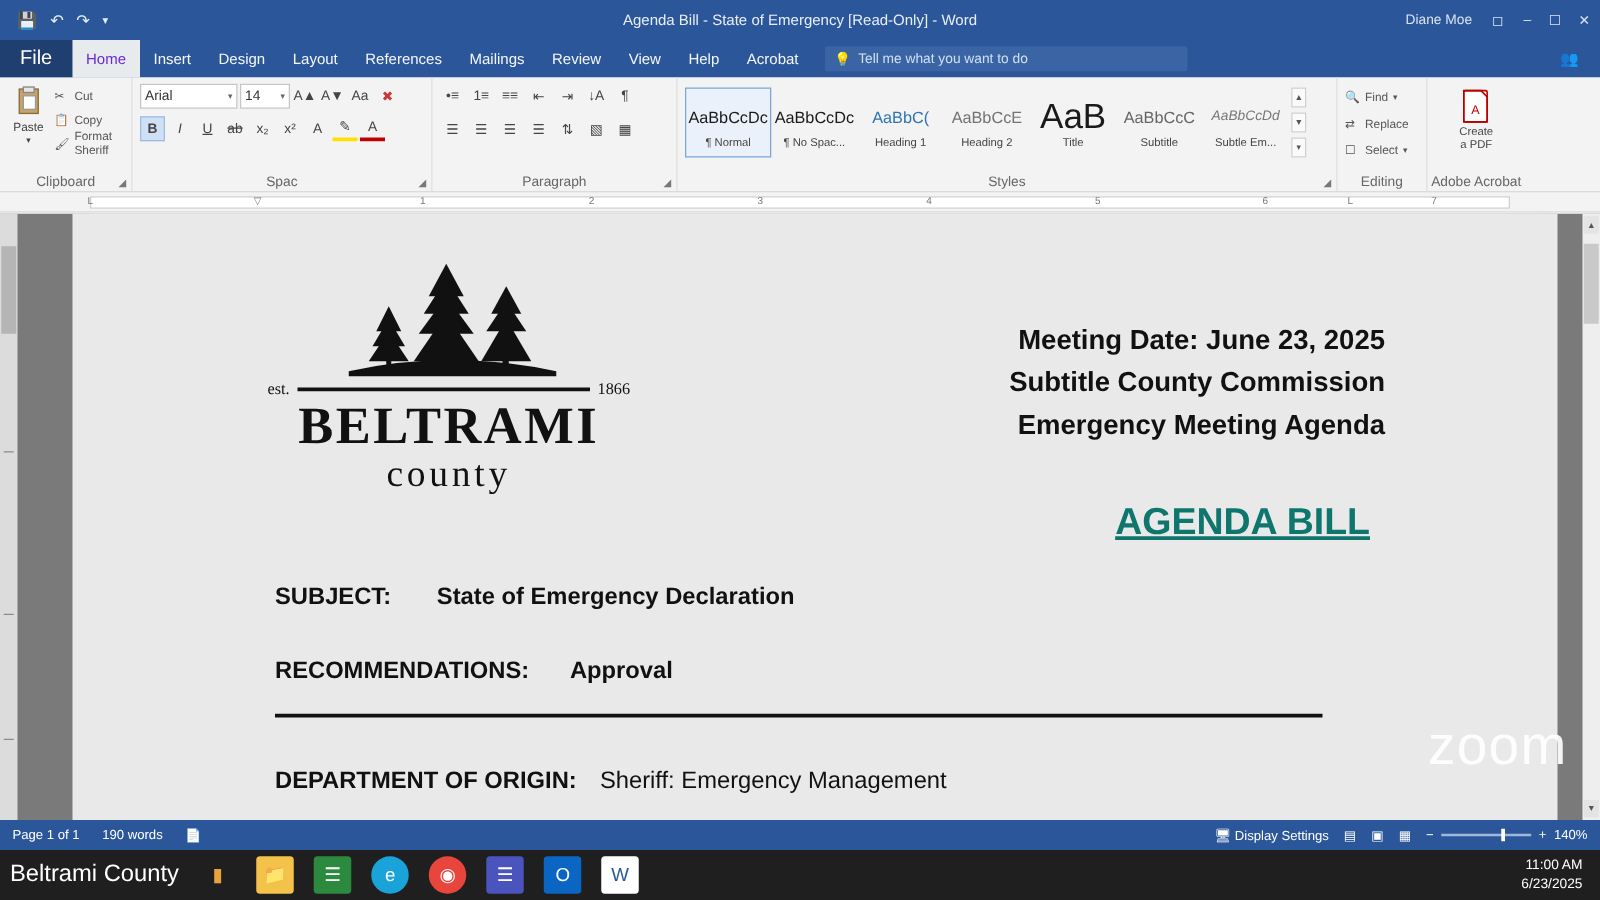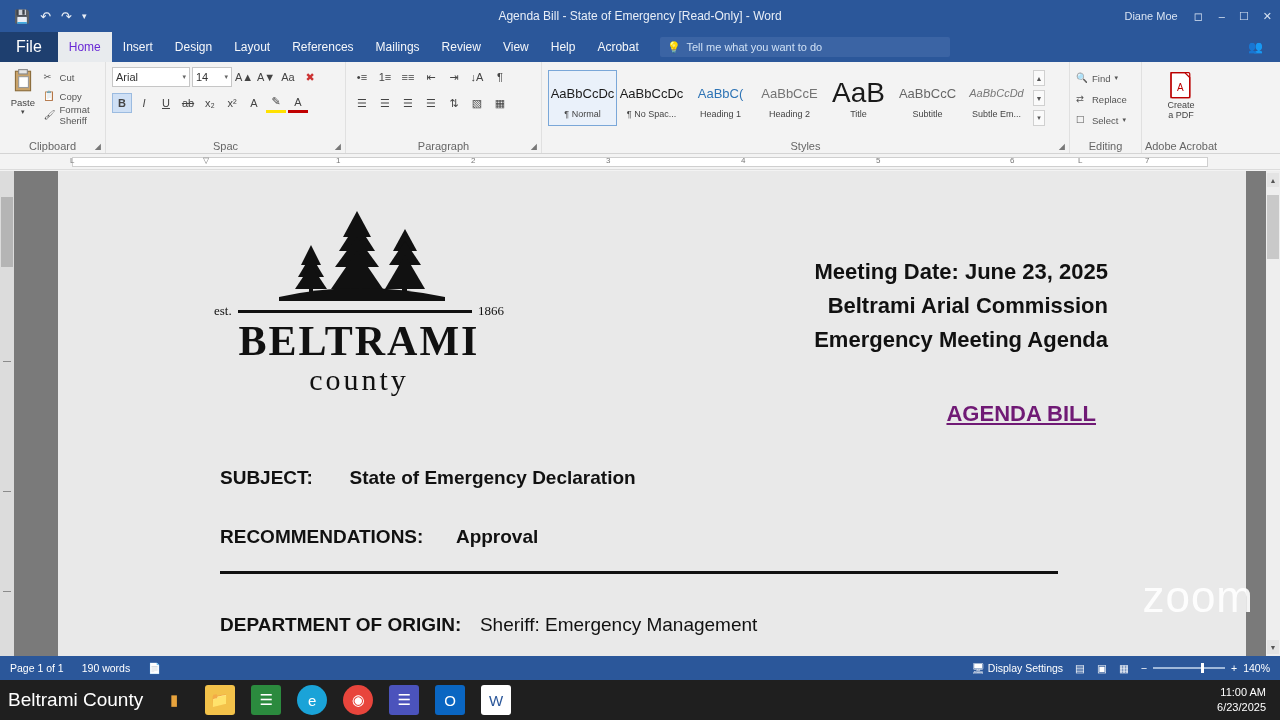--- a/index.html
+++ b/index.html
@@ -121,22 +121,22 @@
   .estline { display: flex; align-items: center; justify-content: center; gap: 6px;
              font-size: 13px; font-family: "Liberation Serif", serif; margin-top: -4px; }
   .estline .bar { flex: 1; height: 3px; background: #111; }
   .beltrami { font-family: "Liberation Serif", serif; font-weight: 700; font-size: 42px;
               letter-spacing: 2px; line-height: 1.05; }
   .county { font-family: "Liberation Serif", serif; font-size: 30px; letter-spacing: 3px; }
 
   .meetinfo { position: absolute; right: 124px; top: 84px; text-align: right;
               font-size: 22px; font-weight: 700; color: #111; line-height: 1.55;
               font-family: "Liberation Sans", sans-serif; }
-  .agendabill { position: absolute; right: 136px; top: 230px; font-size: 22px; font-weight: 700;
-                text-decoration: underline; color: #701a75; }
+  .agendabill { position: absolute; right: 136px; top: 230px; font-size: 30px; font-weight: 700;
+                text-decoration: underline; color: #0f766e; }
 
   .field { position: absolute; left: 148px; color: #111; font-weight: 700; font-size: 19px; }
   .field .val { font-weight: 700; }
   .field.lightval .val { font-weight: 600; }
   .hr-rule { position: absolute; left: 148px; right: 174px; height: 3px; background: #111; }
 
   
   .statusbar {
     position: absolute; left: 0; bottom: 0; width: 100%; height: 24px; background: #2b579a;
     color: #fff; font-size: 10.5px; display: flex; align-items: center; padding: 0 10px; gap: 18px;
@@ -431,21 +431,21 @@
               <span>est.</span>
               <span class="bar"></span>
               <span>1866</span>
             </div>
             <div class="beltrami">BELTRAMI</div>
             <div class="county">county</div>
           </div>
 
           <div class="meetinfo">
             <div>Meeting Date: June 23, 2025</div>
-            <div>Beltrami Arial Commission</div>
+            <div>Subtitle County Commission</div>
             <div>Emergency Meeting Agenda</div>
           </div>
 
           <div class="agendabill">AGENDA BILL</div>
 
           <div class="field" style="top:296px;">
             <span>SUBJECT:</span>
             <span style="display:inline-block;width:26px;"></span>
             <span class="val">State of Emergency Declaration</span>
           </div>

